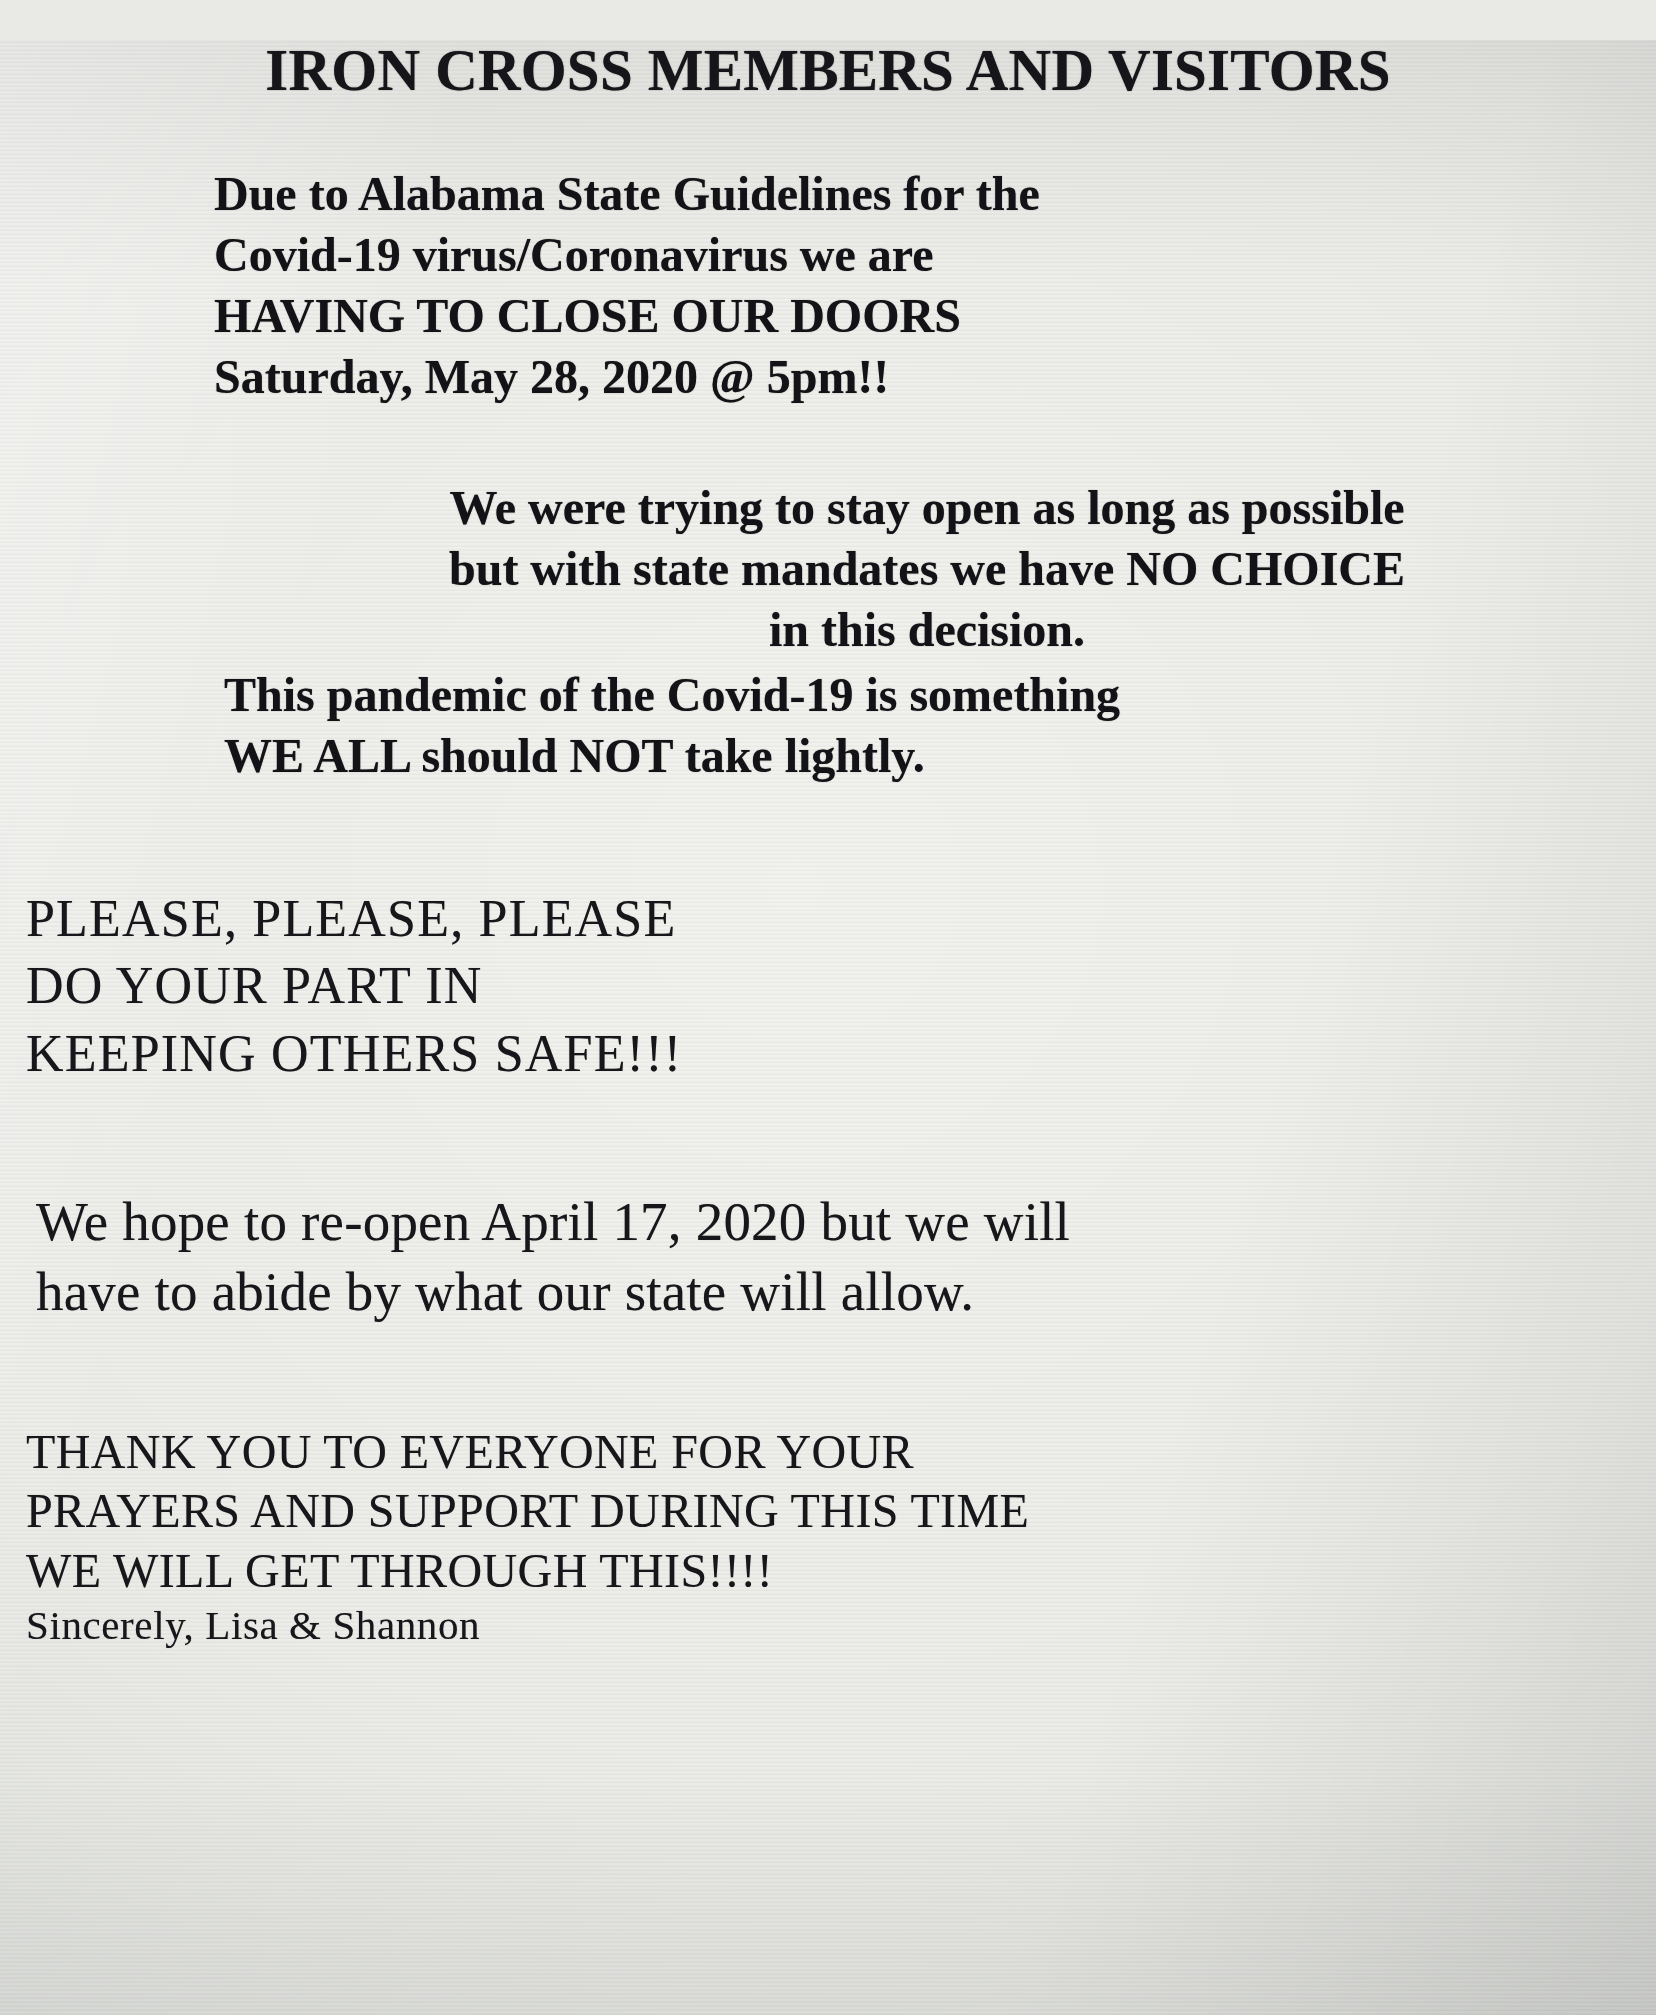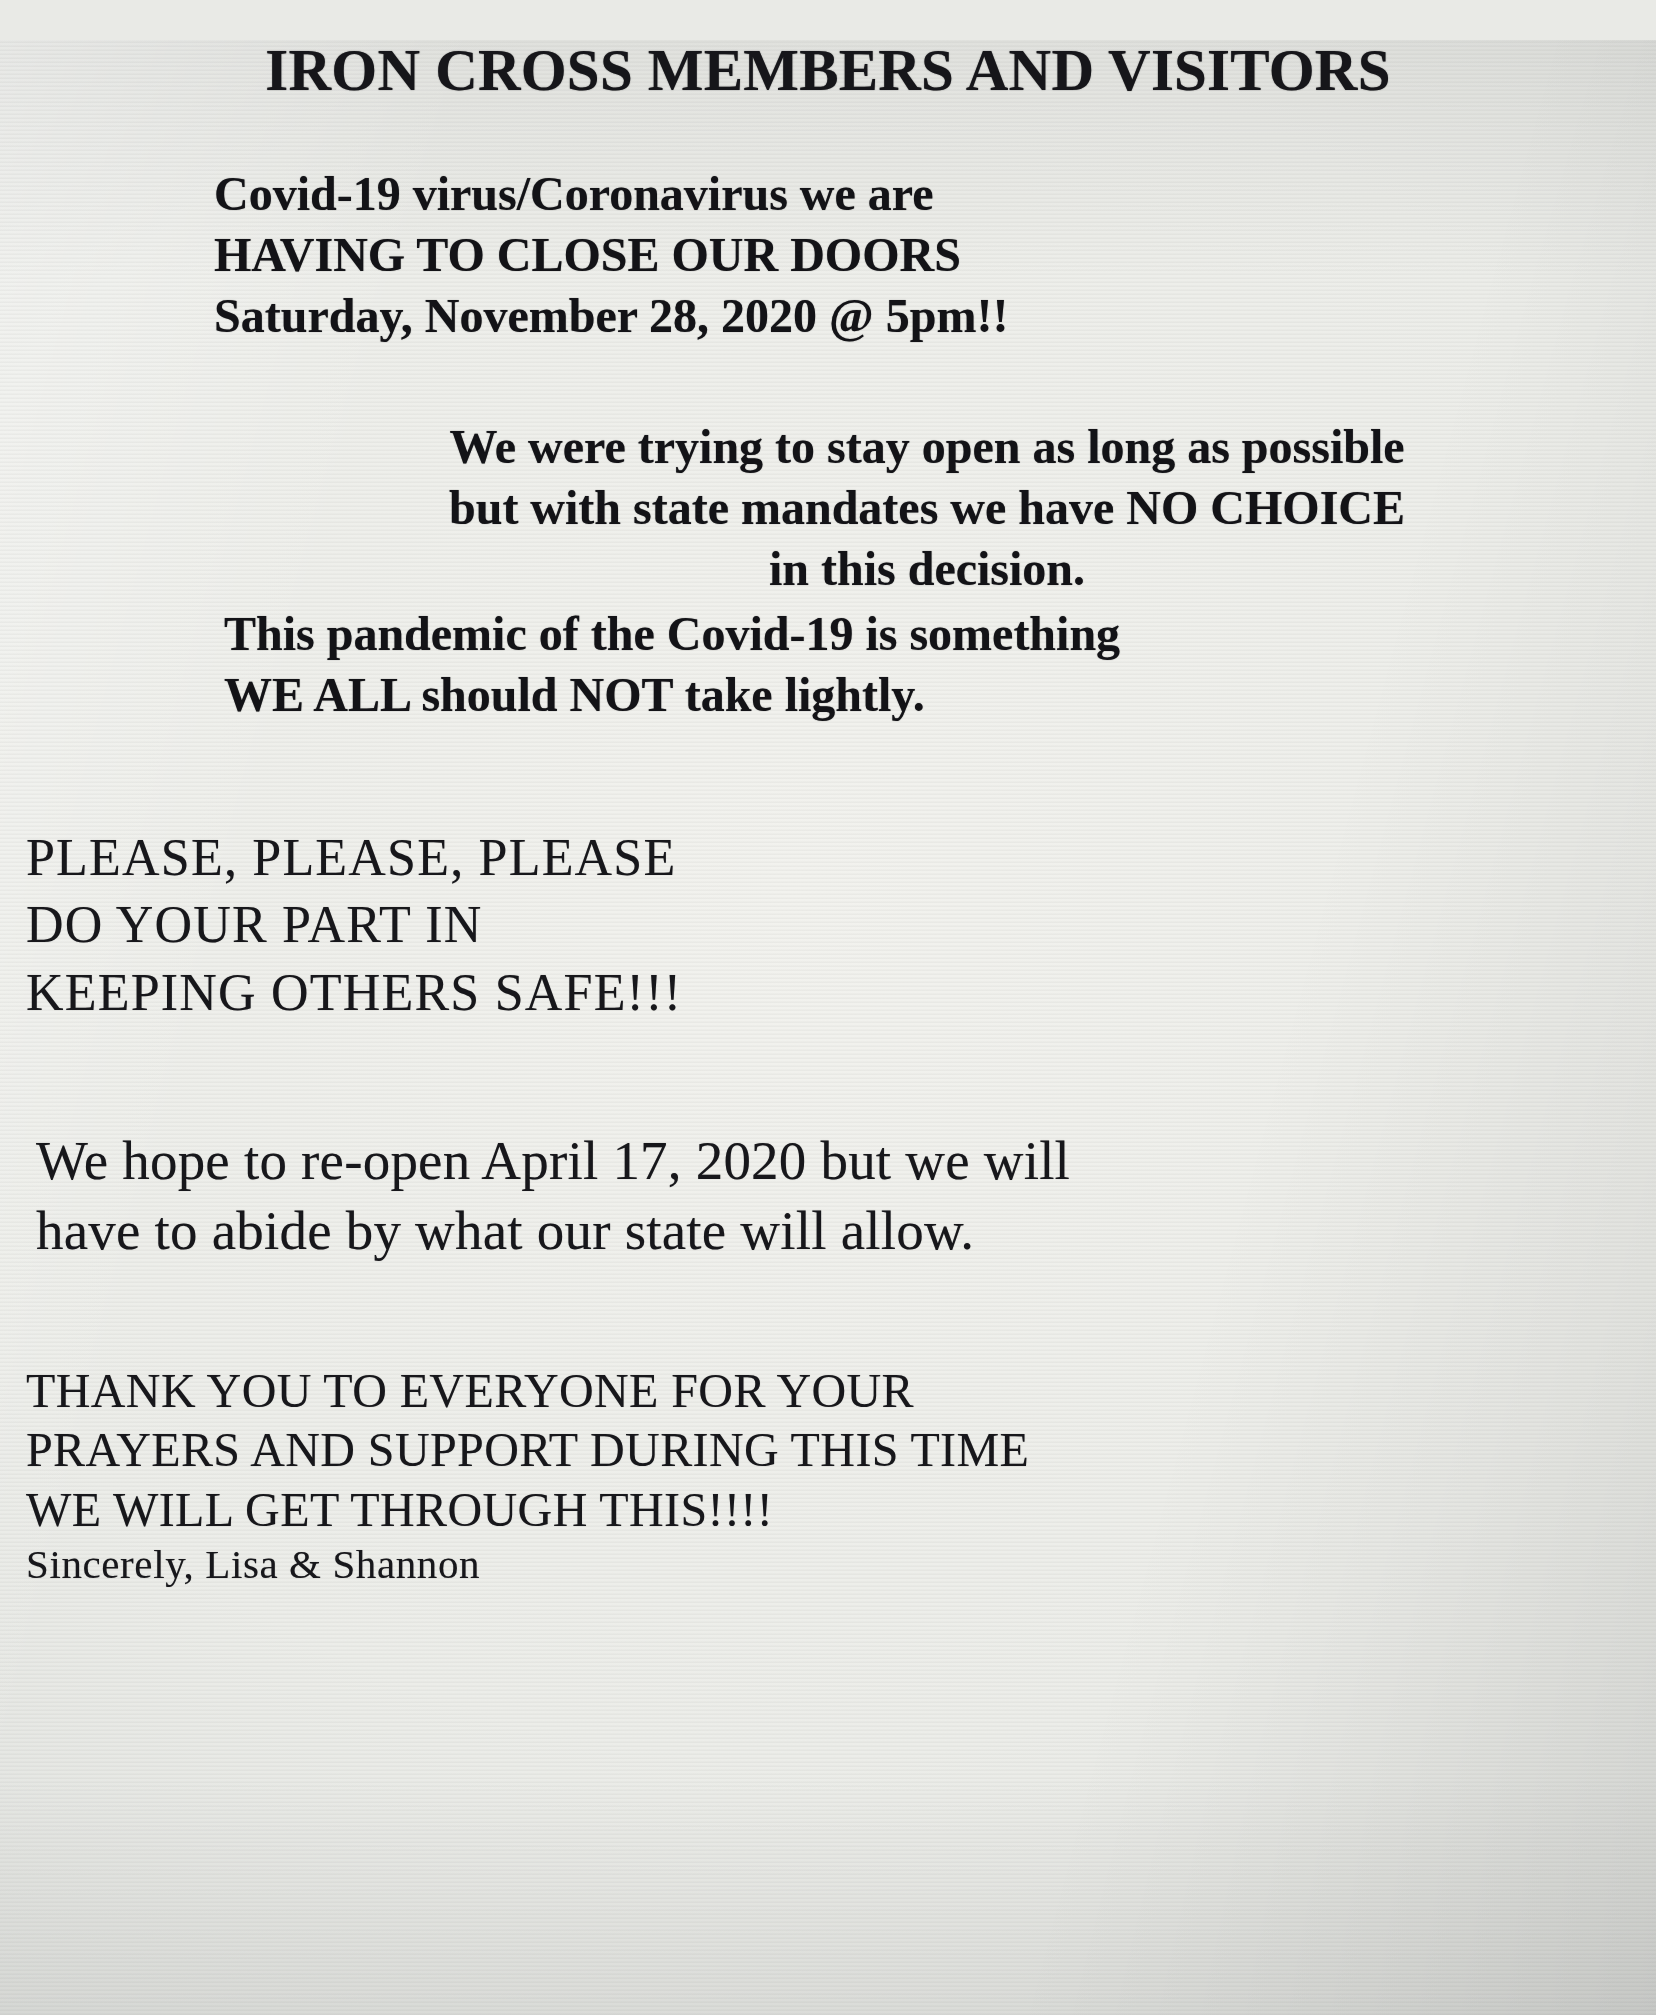--- a/index.html
+++ b/index.html
@@ -139,23 +139,24 @@
 </style>
 </head>
 <body>
 
 <div id="poster">
   <div class="content">
 
     <h1 class="title">IRON CROSS MEMBERS AND VISITORS</h1>
 
     <div class="block para-bold p1">
+      <span class="ln">Due to Alabama State Guidelines for the</span>
       <span class="ln">Covid-19 virus/Coronavirus we are</span>
       <span class="ln">HAVING TO CLOSE OUR DOORS</span>
-      <span class="ln">Saturday, November 28, 2020 @ 5pm!!</span>
+      <span class="ln">Saturday, May 28, 2020 @ 5pm!!</span>
     </div>
 
     <div class="block para-bold p2">
       <span class="ln">We were trying to stay open as long as possible</span>
       <span class="ln">but with state mandates we have NO CHOICE</span>
       <span class="ln">in this decision.</span>
     </div>
 
     <div class="block para-bold p2b">
       <span class="ln">This pandemic of the Covid-19 is something</span>

